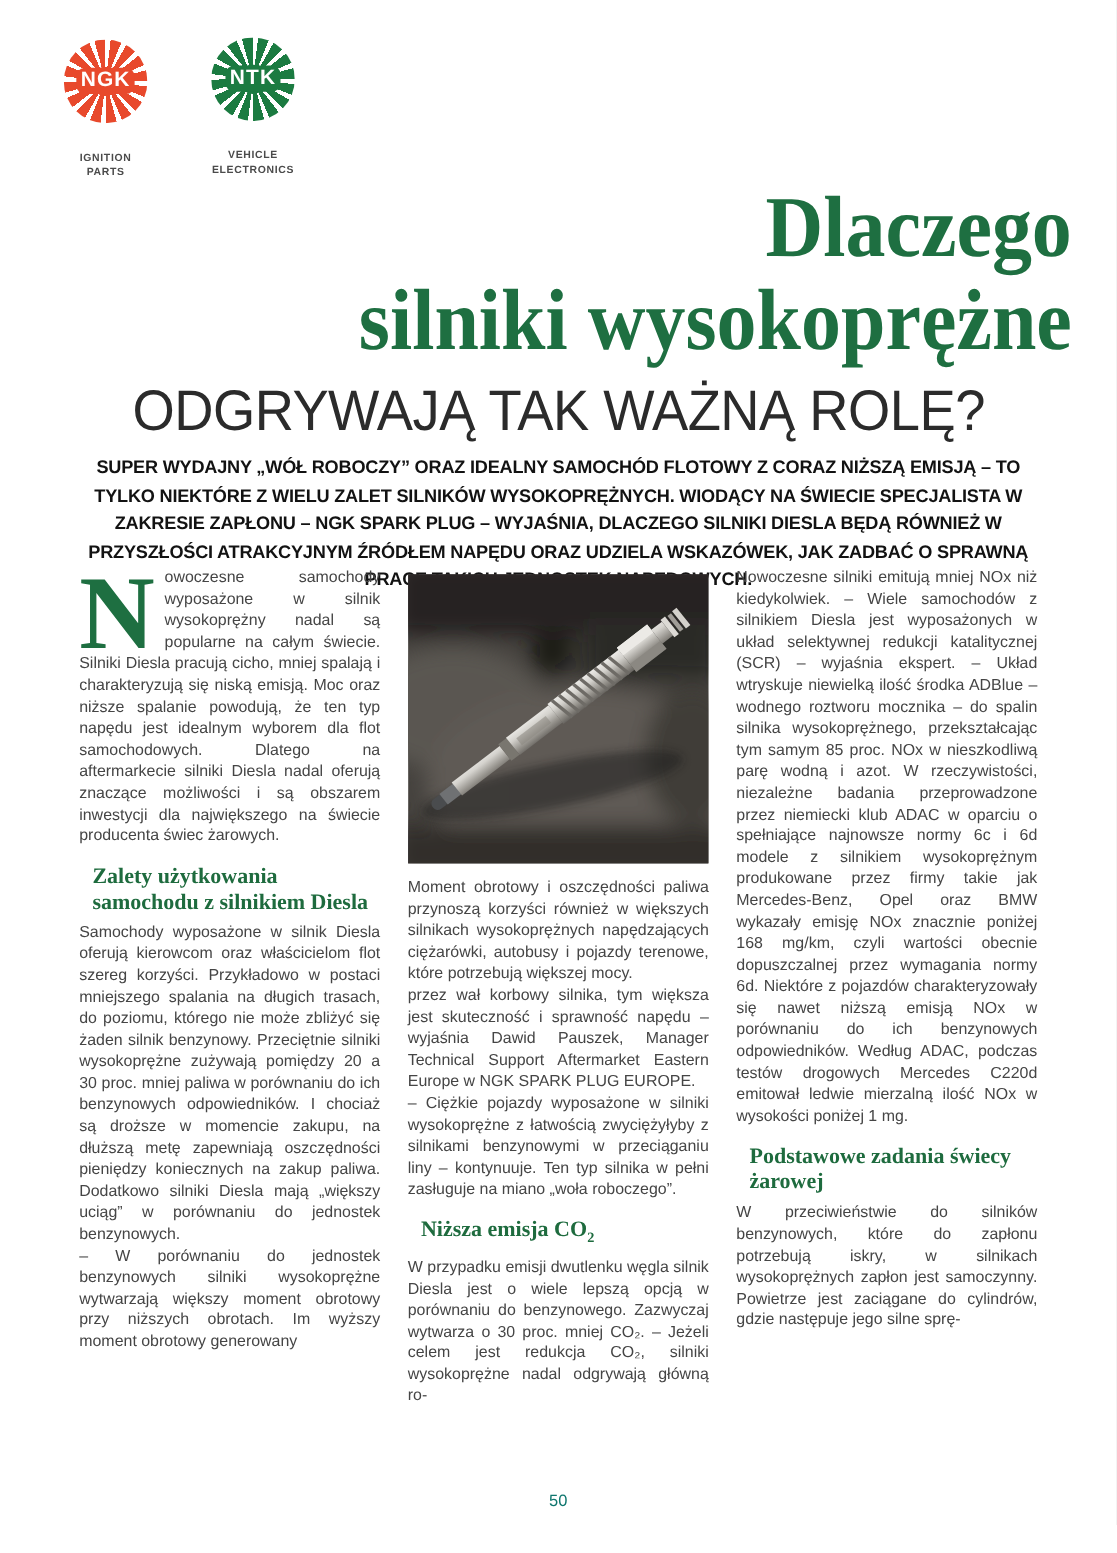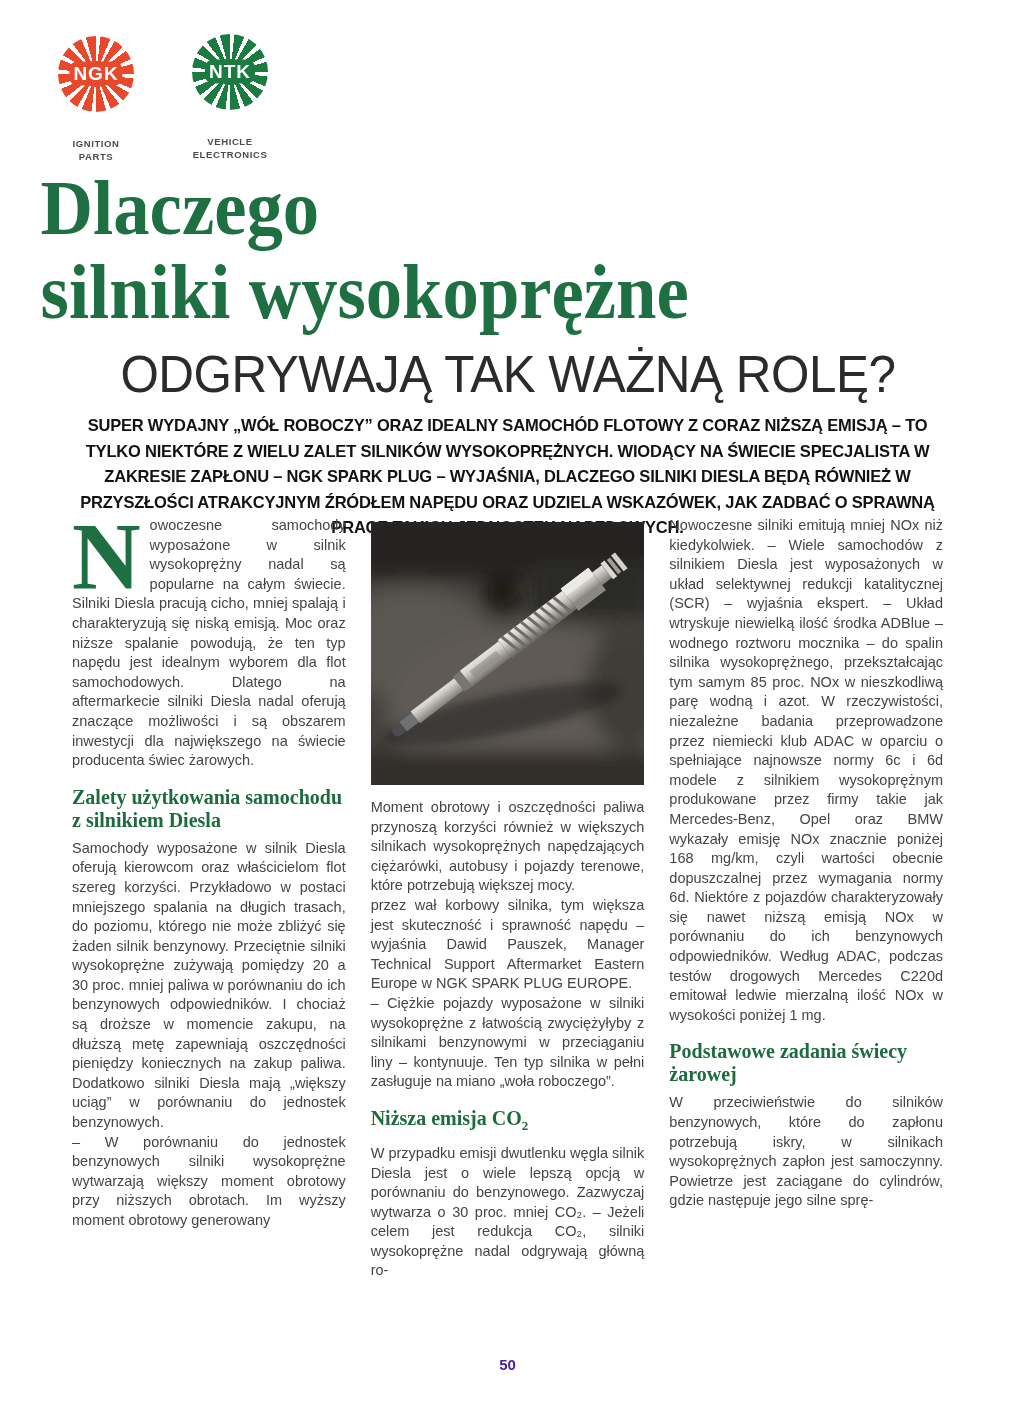--- a/index.html
+++ b/index.html
@@ -40,21 +40,21 @@
     width:17px; height:17px; border-radius:50%; flex:0 0 auto;
     background:repeating-linear-gradient(118deg, #1f1f1f 0 2.2px, #f7f7f7 2.2px 3.8px);
   }
   .section-rule {
     position:absolute; left:0; right:0; top:33px; height:2.5px;
     background:linear-gradient(90deg, #848484 0%, #161616 32%, #c6c6c6 100%);
   }
 
   
   .title-block {
-    position:absolute; top:166px; left:0; width:100%; text-align:left;
+    position:absolute; top:166px; left:0; width:100%; text-align:right;
     font-family:"Liberation Serif", serif; font-weight:bold; color:#1e6f41;
   }
   .title-line { display:block; font-size:79px; line-height:84px; transform:scaleX(0.92); }
   .subtitle-block { position:absolute; top:348px; left:0; width:100%; text-align:center; }
   .subtitle {
     display:inline-block; font-size:52px; line-height:52px; color:#2b2b2b;
     font-weight:400; letter-spacing:-0.5px; transform:scaleX(0.95); white-space:nowrap;
   }
 
   
@@ -69,35 +69,35 @@
     position:absolute; top:516px; left:72px; right:72px;
     display:flex; gap:25px;
   }
   .col {
     flex:1 1 0; font-size:14.5px; line-height:19.6px; color:#454545;
     text-align:justify;
   }
   .col p { margin:0; }
   .green-heading {
     font-family:"Liberation Serif", serif; font-weight:bold; color:#1e6b3e;
-    font-size:20px; line-height:23px; margin:15px 0 7px 0; text-align:left;
+    font-size:20px; line-height:23px; margin:15px 0 7px 12px; text-align:left;
   }
   .green-heading sub { font-size:13px; }
   .dropcap {
     float:left; font-family:"Liberation Serif", serif; font-weight:bold;
     font-size:95px; line-height:74px; color:#1e6f41; margin:4px 9px 0 0;
   }
 
   
   .photo { display:block; width:100%; height:263px; margin:6px 0 13px 0; }
 
   
   .pagenum {
     position:absolute; top:1356px; left:0; width:100%; text-align:center;
-    font-weight:bold; font-size:15px; color:#4c1d95;
+    font-weight:normal; font-size:15px; color:#0f766e;
   }
 </style>
 </head>
 <body>
 
 <div class="page">
 
   <div class="brand brand-ngk">
     <div class="sunburst" style="--c:#e8492c">
       <span class="sunburst-label">NGK</span>

